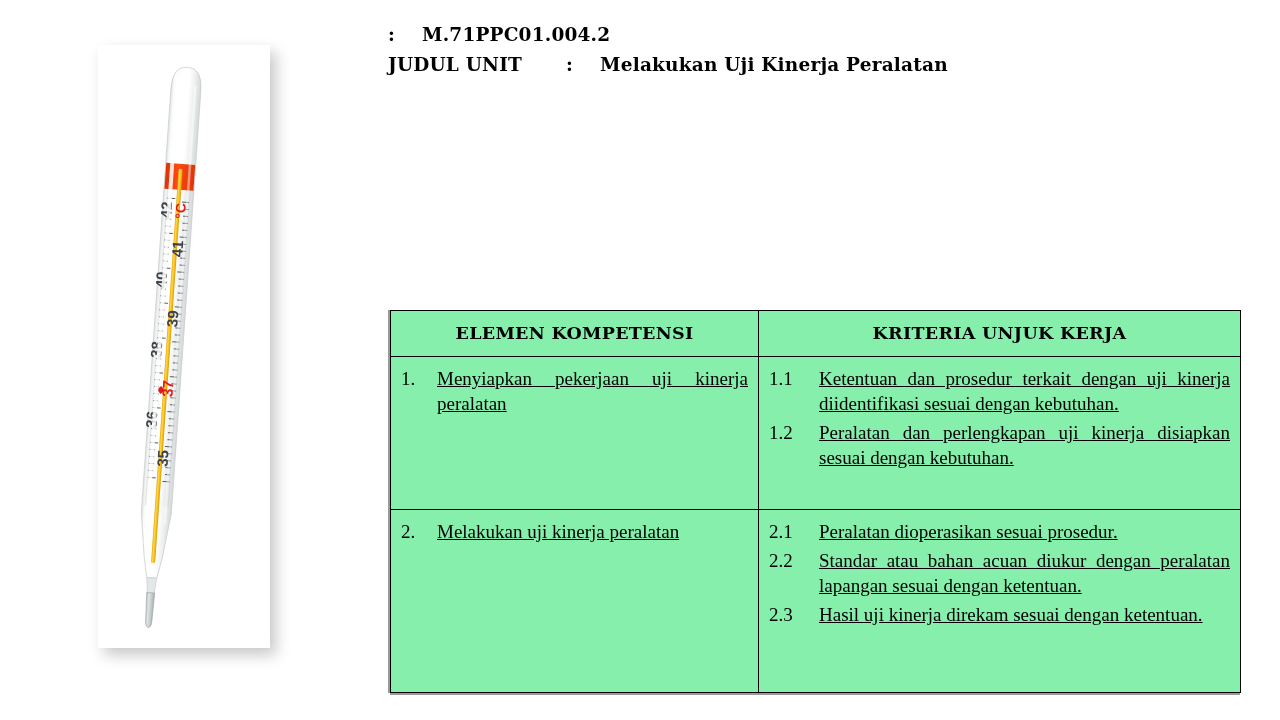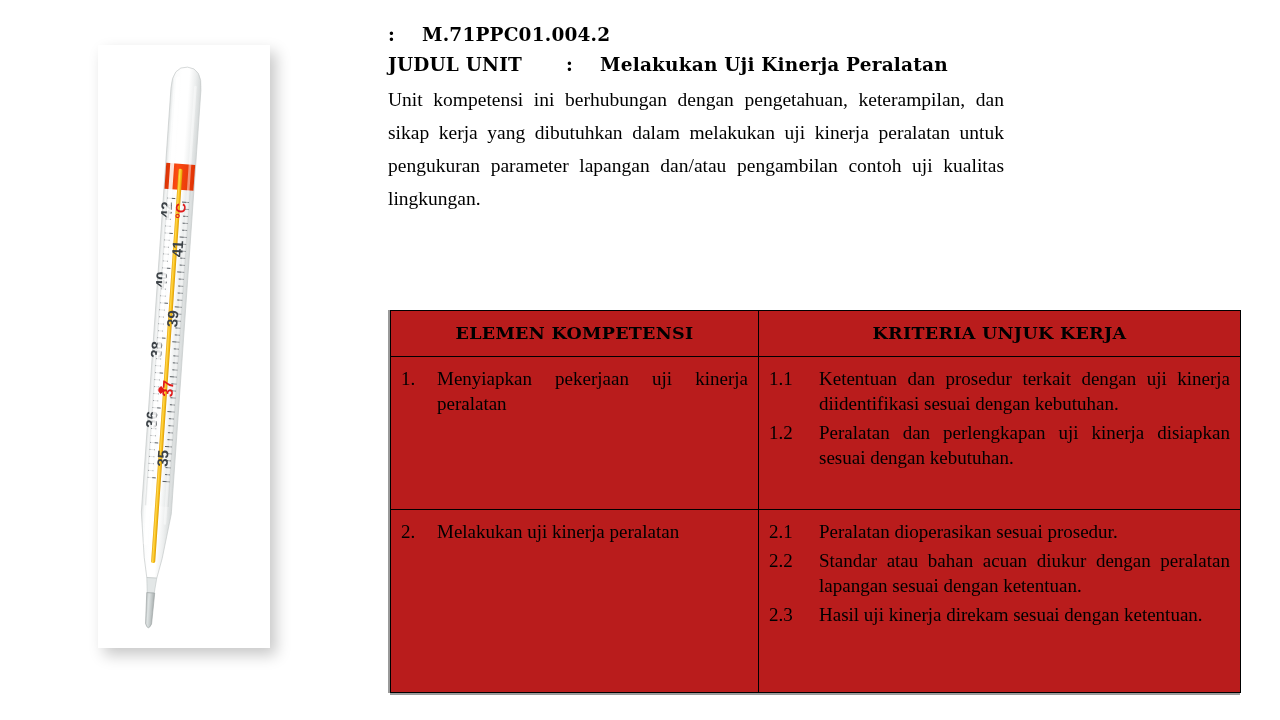--- a/index.html
+++ b/index.html
@@ -93,21 +93,21 @@
     position: absolute;
     left: 390px;
     top: 310px;
     width: 850px;
     box-shadow: -2px 0 0 #9a9a9a, 0 2px 0 #9a9a9a;
   }
   table.kuk {
     border-collapse: collapse;
     width: 850px;
     table-layout: fixed;
-    background: #b91c1c;
+    background: #86efac;
   }
   table.kuk th, table.kuk td {
     border: 1.6px solid #000000;
     vertical-align: top;
     padding: 0;
   }
   table.kuk th {
     font-family: "DejaVu Serif", serif;
     font-weight: bold;
     font-size: 17.5px;
@@ -135,20 +135,21 @@
     flex: 0 0 auto;
     white-space: nowrap;
     padding-right: 10px;
   }
   .numitem.elem .num { min-width: 26px; }
   .numitem.krit .num { min-width: 40px; }
   .numitem .body {
     flex: 1 1 auto;
     text-align: justify;
     text-align-last: left;
+    text-decoration: underline;
   }
 
   .row1-left-cell  { height: 152px; }
   .row2-left-cell  { height: 182px; }
 </style>
 </head>
 <body>
 
 <div id="image-panel">
   <svg id="thermometer" viewBox="0 0 66 580">
@@ -316,21 +317,20 @@
     <span class="meta-value-bold">M.71PPC01.004.2</span>
   </div>
 
   <div class="meta-row">
     <span class="meta-label">JUDUL UNIT</span>
     <span class="meta-colon">:</span>
     <span class="meta-value-bold">Melakukan Uji Kinerja Peralatan</span>
   </div>
 
   <div class="meta-row">
-    <span class="desc-text">Unit kompetensi ini berhubungan dengan pengetahuan, keterampilan, dan sikap kerja yang dibutuhkan dalam melakukan uji kinerja peralatan untuk pengukuran parameter lapangan dan/atau pengambilan contoh uji kualitas lingkungan.</span>
   </div>
 
 </div>
 
 <div id="kuk-table-wrap">
   <table class="kuk">
     <colgroup>
         <col class="c1">
         <col class="c2">
       </colgroup>

